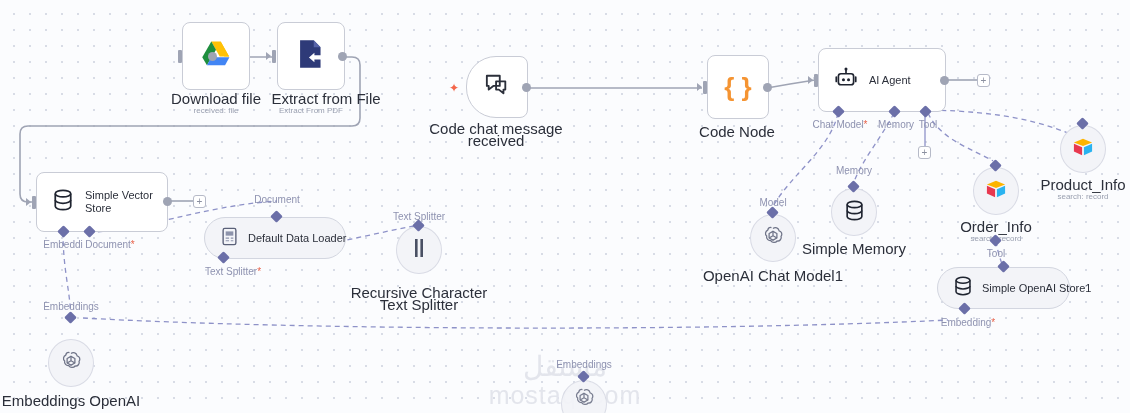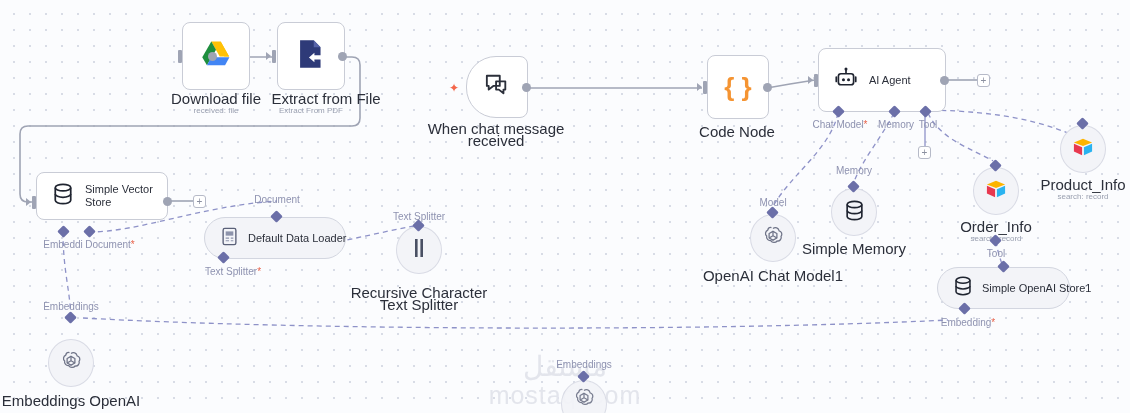--- a/index.html
+++ b/index.html
@@ -178,21 +178,21 @@
   <div class="bolt" style="left:449px;top:82px;">✦</div>
   <div class="node trigger-node" style="left:466px;top:56px;width:62px;height:62px;">
     <span>
       <svg width="24" height="24" viewBox="0 0 26 26">
         <path d="M2,3 h14 v11 h-7 l-5,4 v-4 h-2 Z" fill="none" stroke="#2b2f3a" stroke-width="2" stroke-linejoin="round"></path>
         <path d="M12,9 h10 v9 h-2 v4 l-5,-4 h-3 Z" fill="none" stroke="#2b2f3a" stroke-width="2" stroke-linejoin="round"></path>
       </svg>
     </span>
   </div>
   <div class="dot-out" style="left:522px;top:83px;"></div>
-  <div class="node-title" style="left:496px;top:123px;">When chat message</div>
+  <div class="node-title" style="left:496px;top:123px;">Code chat message</div>
   <div class="node-title" style="left:496px;top:135px;">received</div>
 
   <div class="node rect-node" style="left:707px;top:55px;width:62px;height:64px;">
     <span class="inline-label" style="font-size:26px;color:#f59432;font-weight:bold;line-height:26px;">{ }</span>
   </div>
   <div class="in-port" style="left:703px;top:81px;"></div>
   <div class="in-arrow" style="left:697px;top:83px;"></div>
   <div class="dot-out" style="left:763px;top:83px;"></div>
   <div class="node-title" style="left:737px;top:126px;">Code Node</div>
 
@@ -215,21 +215,21 @@
   <div class="plus-btn" style="left:977px;top:74px;">+</div>
 
   <div class="diamond" style="left:834px;top:107px;"></div>
   <div class="port-label" style="left:840px;top:119px;"><span>Chat Model</span><span class="req">*</span></div>
   <div class="diamond" style="left:890px;top:107px;"></div>
   <div class="port-label" style="left:896px;top:119px;">Memory</div>
   <div class="diamond" style="left:921px;top:107px;"></div>
   <div class="port-label" style="left:928px;top:119px;">Tool</div>
   <div class="plus-btn" style="left:918px;top:146px;">+</div>
 
-  <div class="node wide-node" style="left:36px;top:172px;width:132px;height:48px;">
+  <div class="node wide-node" style="left:36px;top:172px;width:132px;height:60px;">
     <span>
       <svg width="20" height="22" viewBox="0 0 22 24">
         <ellipse cx="11" cy="5" rx="8.5" ry="3.6" fill="none" stroke="#1f2430" stroke-width="1.9"></ellipse>
         <path d="M2.5,5 v14 a8.5,3.6 0 0 0 17,0 v-14" fill="none" stroke="#1f2430" stroke-width="1.9"></path>
         <path d="M2.5,12 a8.5,3.6 0 0 0 17,0" fill="none" stroke="#1f2430" stroke-width="1.9"></path>
       </svg>
     </span>
     <span class="inline-label" style="white-space:normal;width:72px;line-height:13px;">Simple Vector Store</span>
   </div>
   <div class="in-port" style="left:32px;top:196px;"></div>

